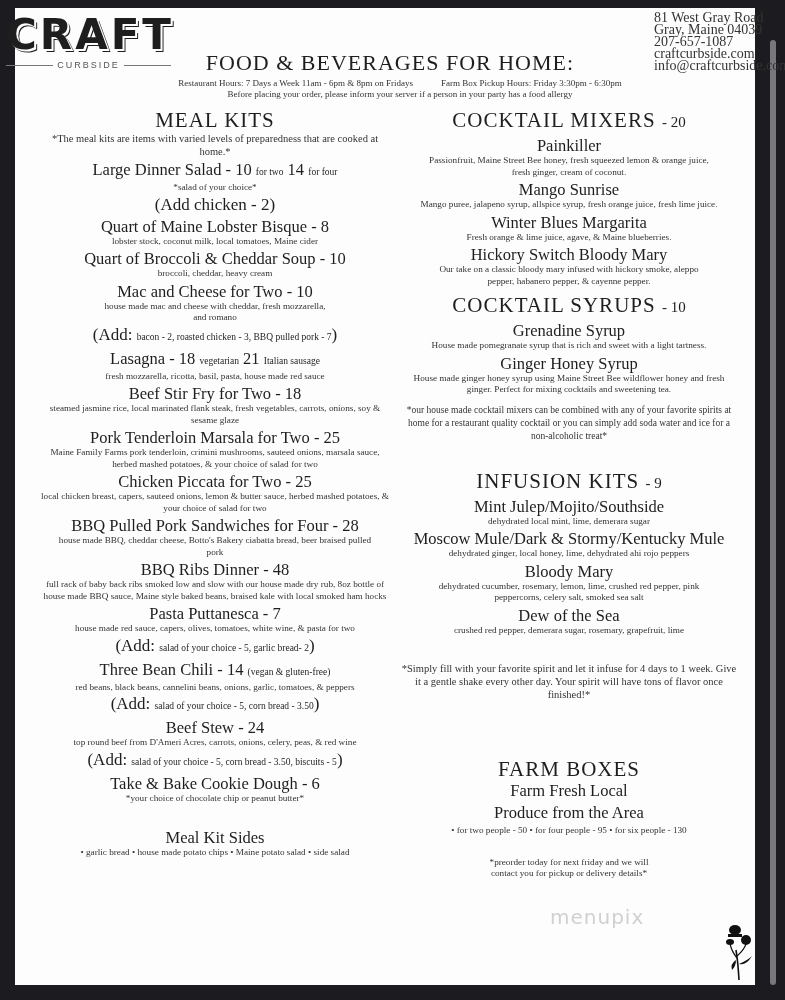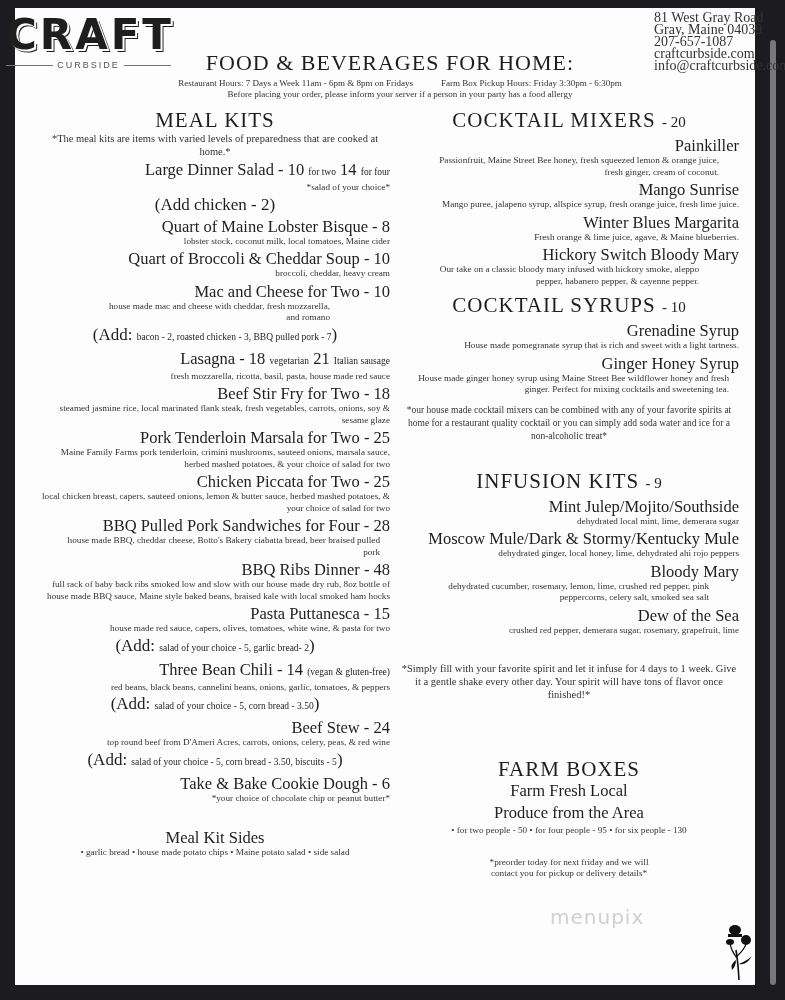--- a/index.html
+++ b/index.html
@@ -14,21 +14,21 @@
   .main-title{position:absolute;left:180px;top:50px;width:420px;text-align:center;font-size:22px;letter-spacing:1px;color:#1e1e1e;}
   .hours{position:absolute;left:140px;top:78px;width:520px;font-size:9px;color:#333;}
   .hours .row1{display:flex;justify-content:center;gap:28px;}
   .hours .row2{text-align:center;margin-top:1px;}
   .col{position:absolute;text-align:center;}
   .col-left{left:40px;top:108px;width:350px;}
   .col-right{left:399px;top:108px;width:340px;}
   .section-title{font-size:21px;letter-spacing:1px;color:#1e1e1e;line-height:24px;}
   .section-title .price{font-size:15px;letter-spacing:0;}
   .note{font-size:10.5px;line-height:13px;color:#333;font-family:Liberation Serif, serif;}
-  .item{margin-top:2px;text-align:right;}
+  .item{margin-top:2px;}
   .item-name{font-size:16.5px;line-height:19px;color:#1e1e1e;}
   .item-name .sm{font-size:9.5px;}
   .item-desc{font-size:9.2px;line-height:11.5px;color:#333;}
   .addon{font-size:17px;line-height:20px;color:#1e1e1e;margin-top:1px;}
   .addon .sm{font-size:9.5px;}
   .gap{height:6px;}
   .watermark{position:absolute;left:550px;top:905px;font-family:"DejaVu Sans",sans-serif;font-size:20px;color:#d0d0d0;letter-spacing:1px;}
   .flower{position:absolute;left:722px;top:922px;}
 </style>
 </head>
@@ -105,21 +105,21 @@
     </div>
   <div class="item">
       <div class="item-name">BBQ Pulled Pork Sandwiches for Four - 28</div>
       <div class="item-desc" style="padding:0 10px">house made BBQ, cheddar cheese, Botto's Bakery ciabatta bread, beer braised pulled pork</div>
     </div>
   <div class="item">
       <div class="item-name">BBQ Ribs Dinner - 48</div>
       <div class="item-desc">full rack of baby back ribs smoked low and slow with our house made dry rub, 8oz bottle of house made BBQ sauce, Maine style baked beans, braised kale with local smoked ham hocks</div>
     </div>
   <div class="item">
-      <div class="item-name">Pasta Puttanesca - 15</div>
+      <div class="item-name">Pasta Puttanesca - 7</div>
       <div class="item-desc">house made red sauce, capers, olives, tomatoes, white wine, &amp; pasta for two</div>
     </div>
   <div class="addon"><span>(Add:</span> <span class="sm">salad of your choice - 5, garlic bread- 2</span><span>)</span></div>
 
   <div class="item">
     <div class="item-name"><span>Three Bean Chili - 14</span> <span class="sm">(vegan &amp; gluten-free)</span></div>
     <div class="item-desc">red beans, black beans, cannelini beans, onions, garlic, tomatoes, &amp; peppers</div>
   </div>
   <div class="addon"><span>(Add:</span> <span class="sm">salad of your choice - 5, corn bread - 3.50</span><span>)</span></div>
 

